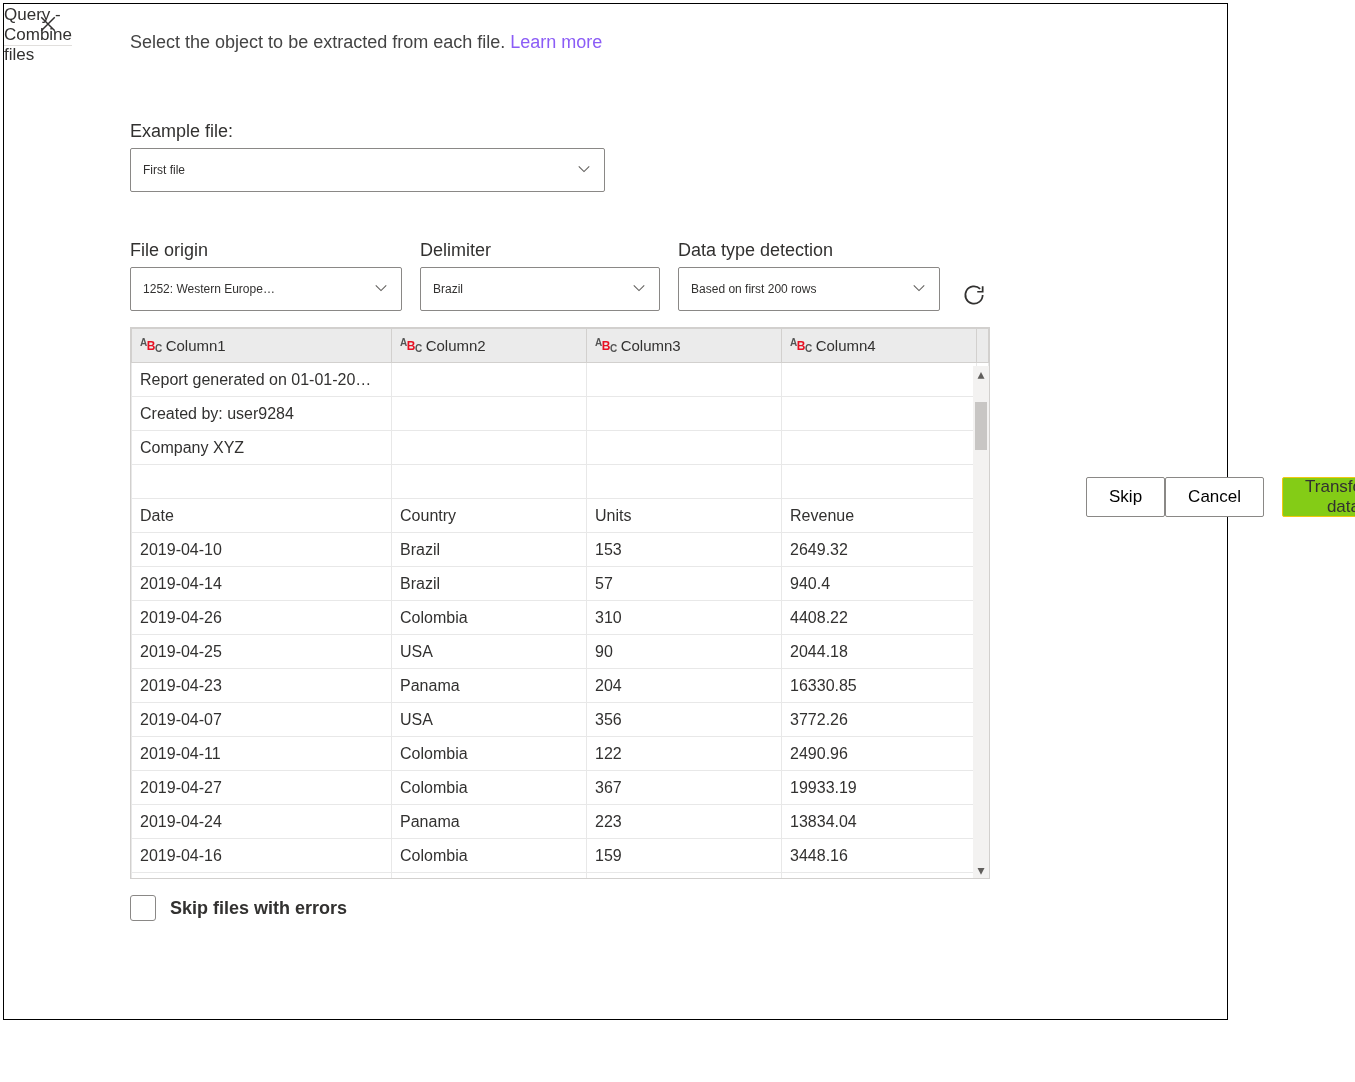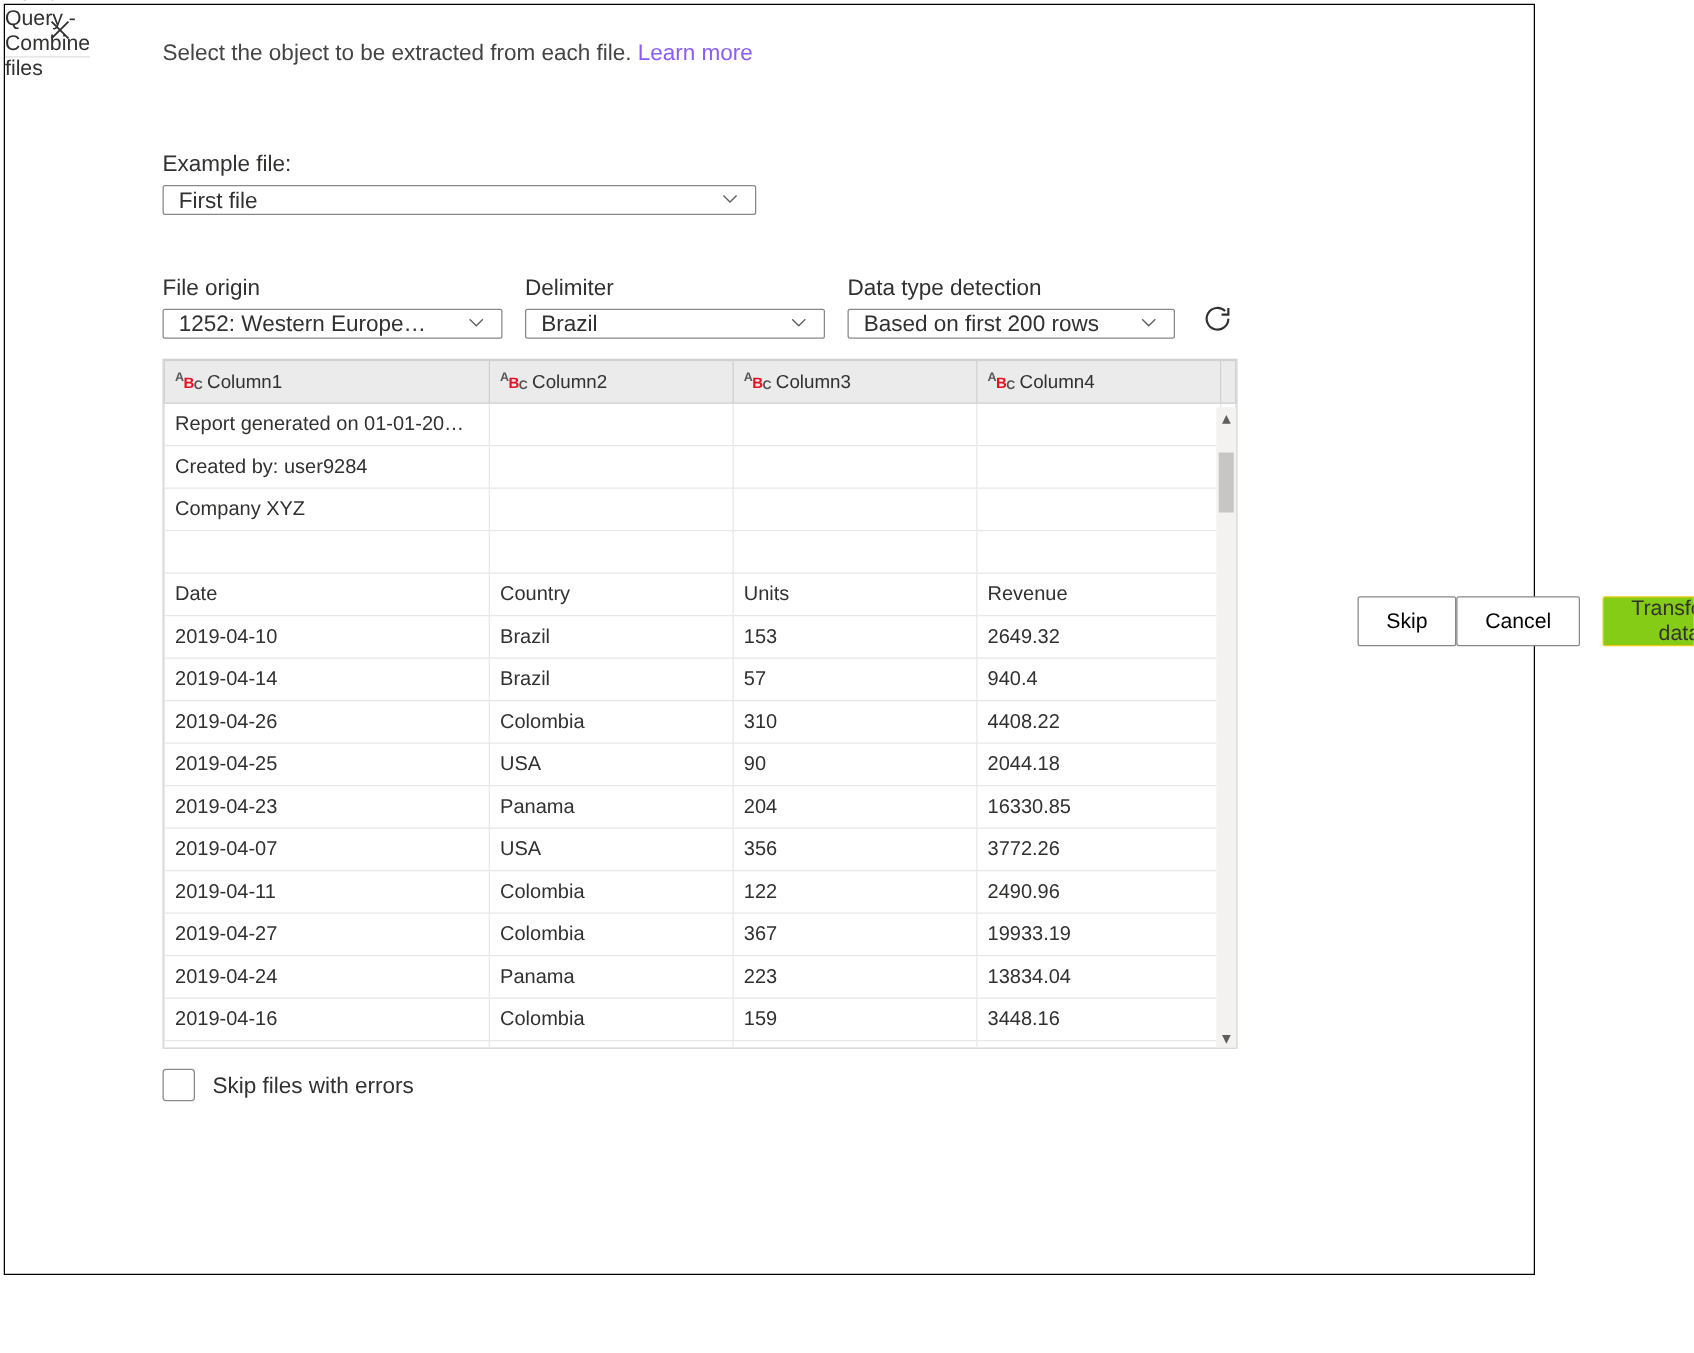--- a/index.html
+++ b/index.html
@@ -65,30 +65,30 @@
     margin-bottom: 6px;
     margin-top: 44px;
   }
   .section-label {
     font-size: 18px;
     font-weight: 400;
     margin-bottom: 6px;
     margin-top: 20px;
   }
   .select {
-    height: 24px;
+    height: 44px;
     border: 1px solid #8a8886;
     border-radius: 2px;
     background: #fff;
     padding: 0 12px;
     display: flex;
     align-items: center;
     justify-content: space-between;
     cursor: pointer;
-    font-size: 18px;
+    font-size: 12px;
   }
   .chev svg { width: 16px; height: 14px; }
   .row-selects {
     display: flex;
     gap: 18px;
     align-items: flex-end;
     margin-top: 28px;
     margin-bottom: 16px;
   }
   .row-selects .col { display: flex; flex-direction: column; }
@@ -163,21 +163,21 @@
     align-items: center;
     gap: 14px;
   }
   .checkbox {
     width: 26px; height: 26px;
     border: 1px solid #8a8886;
     border-radius: 3px;
     background: #fff;
     cursor: pointer;
   }
-  .skip-label { font-size: 18px; }
+  .skip-label { font-size: 18px; font-weight: bold; }
   .footer {
     padding: 0 30px 30px 38px;
     display: flex;
     align-items: center;
   }
   .btn {
     height: 40px;
     padding: 0 22px;
     font-size: 17px;
     border: 1px solid #8a8886;

